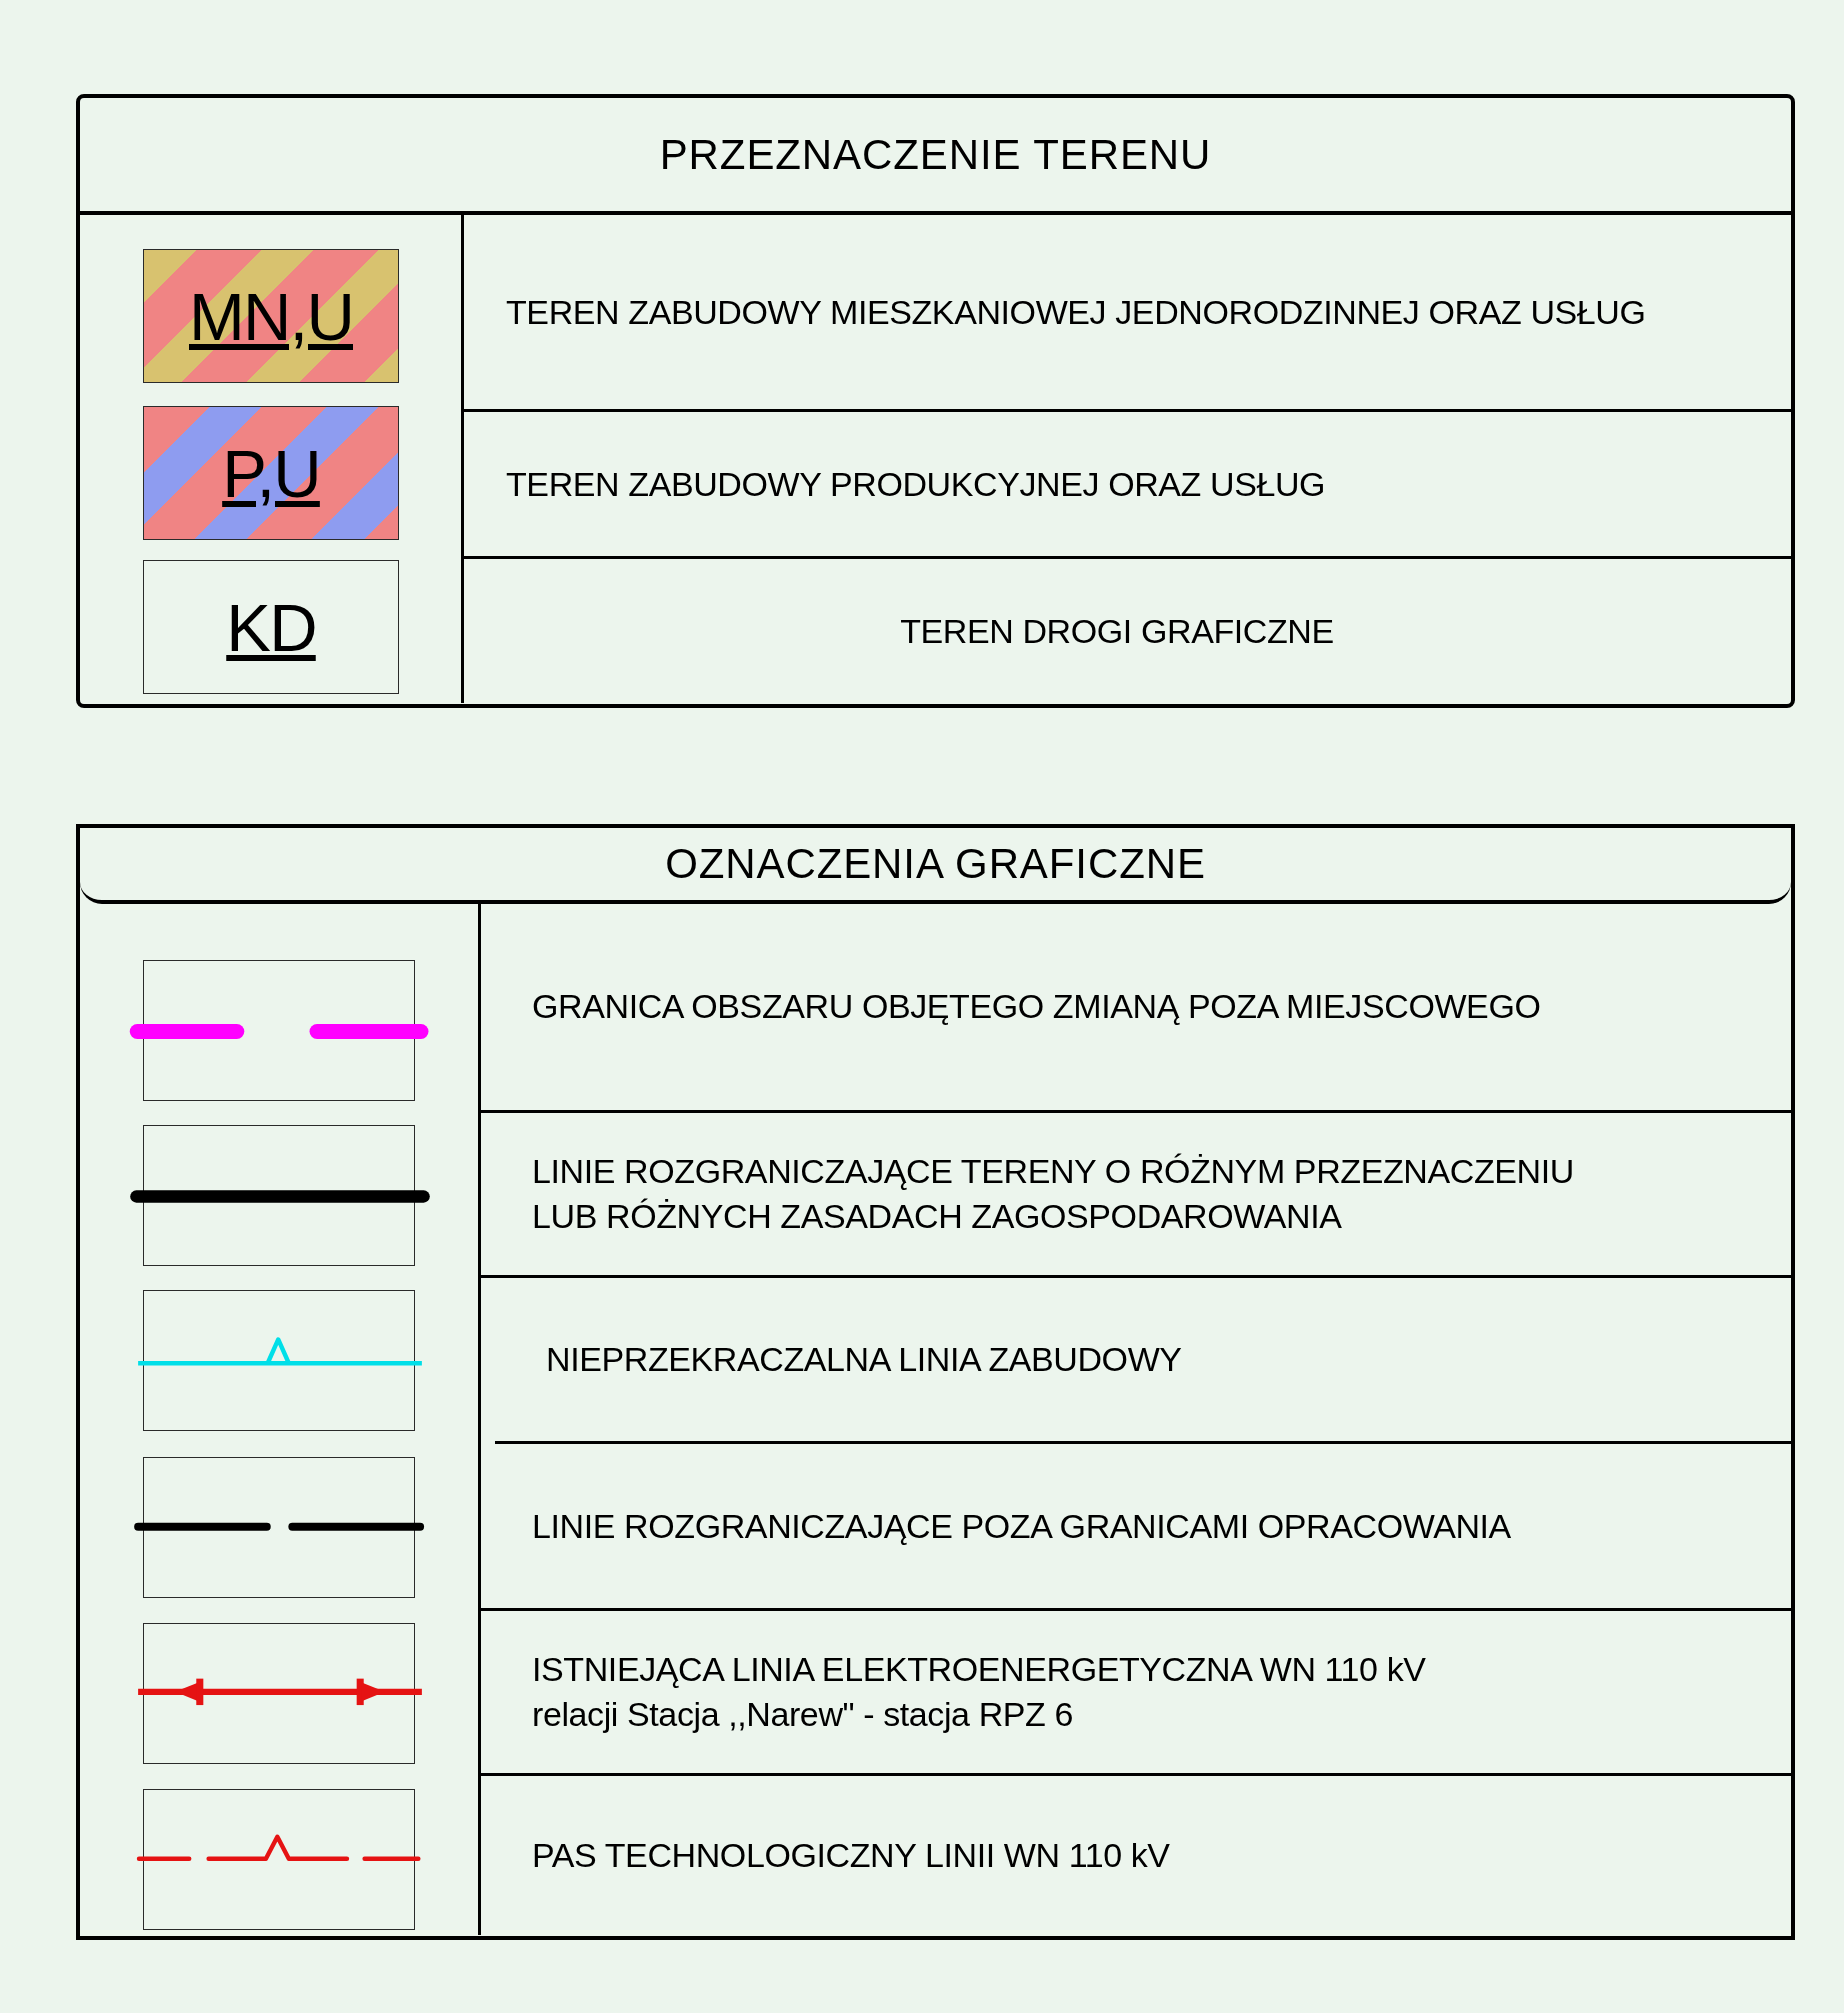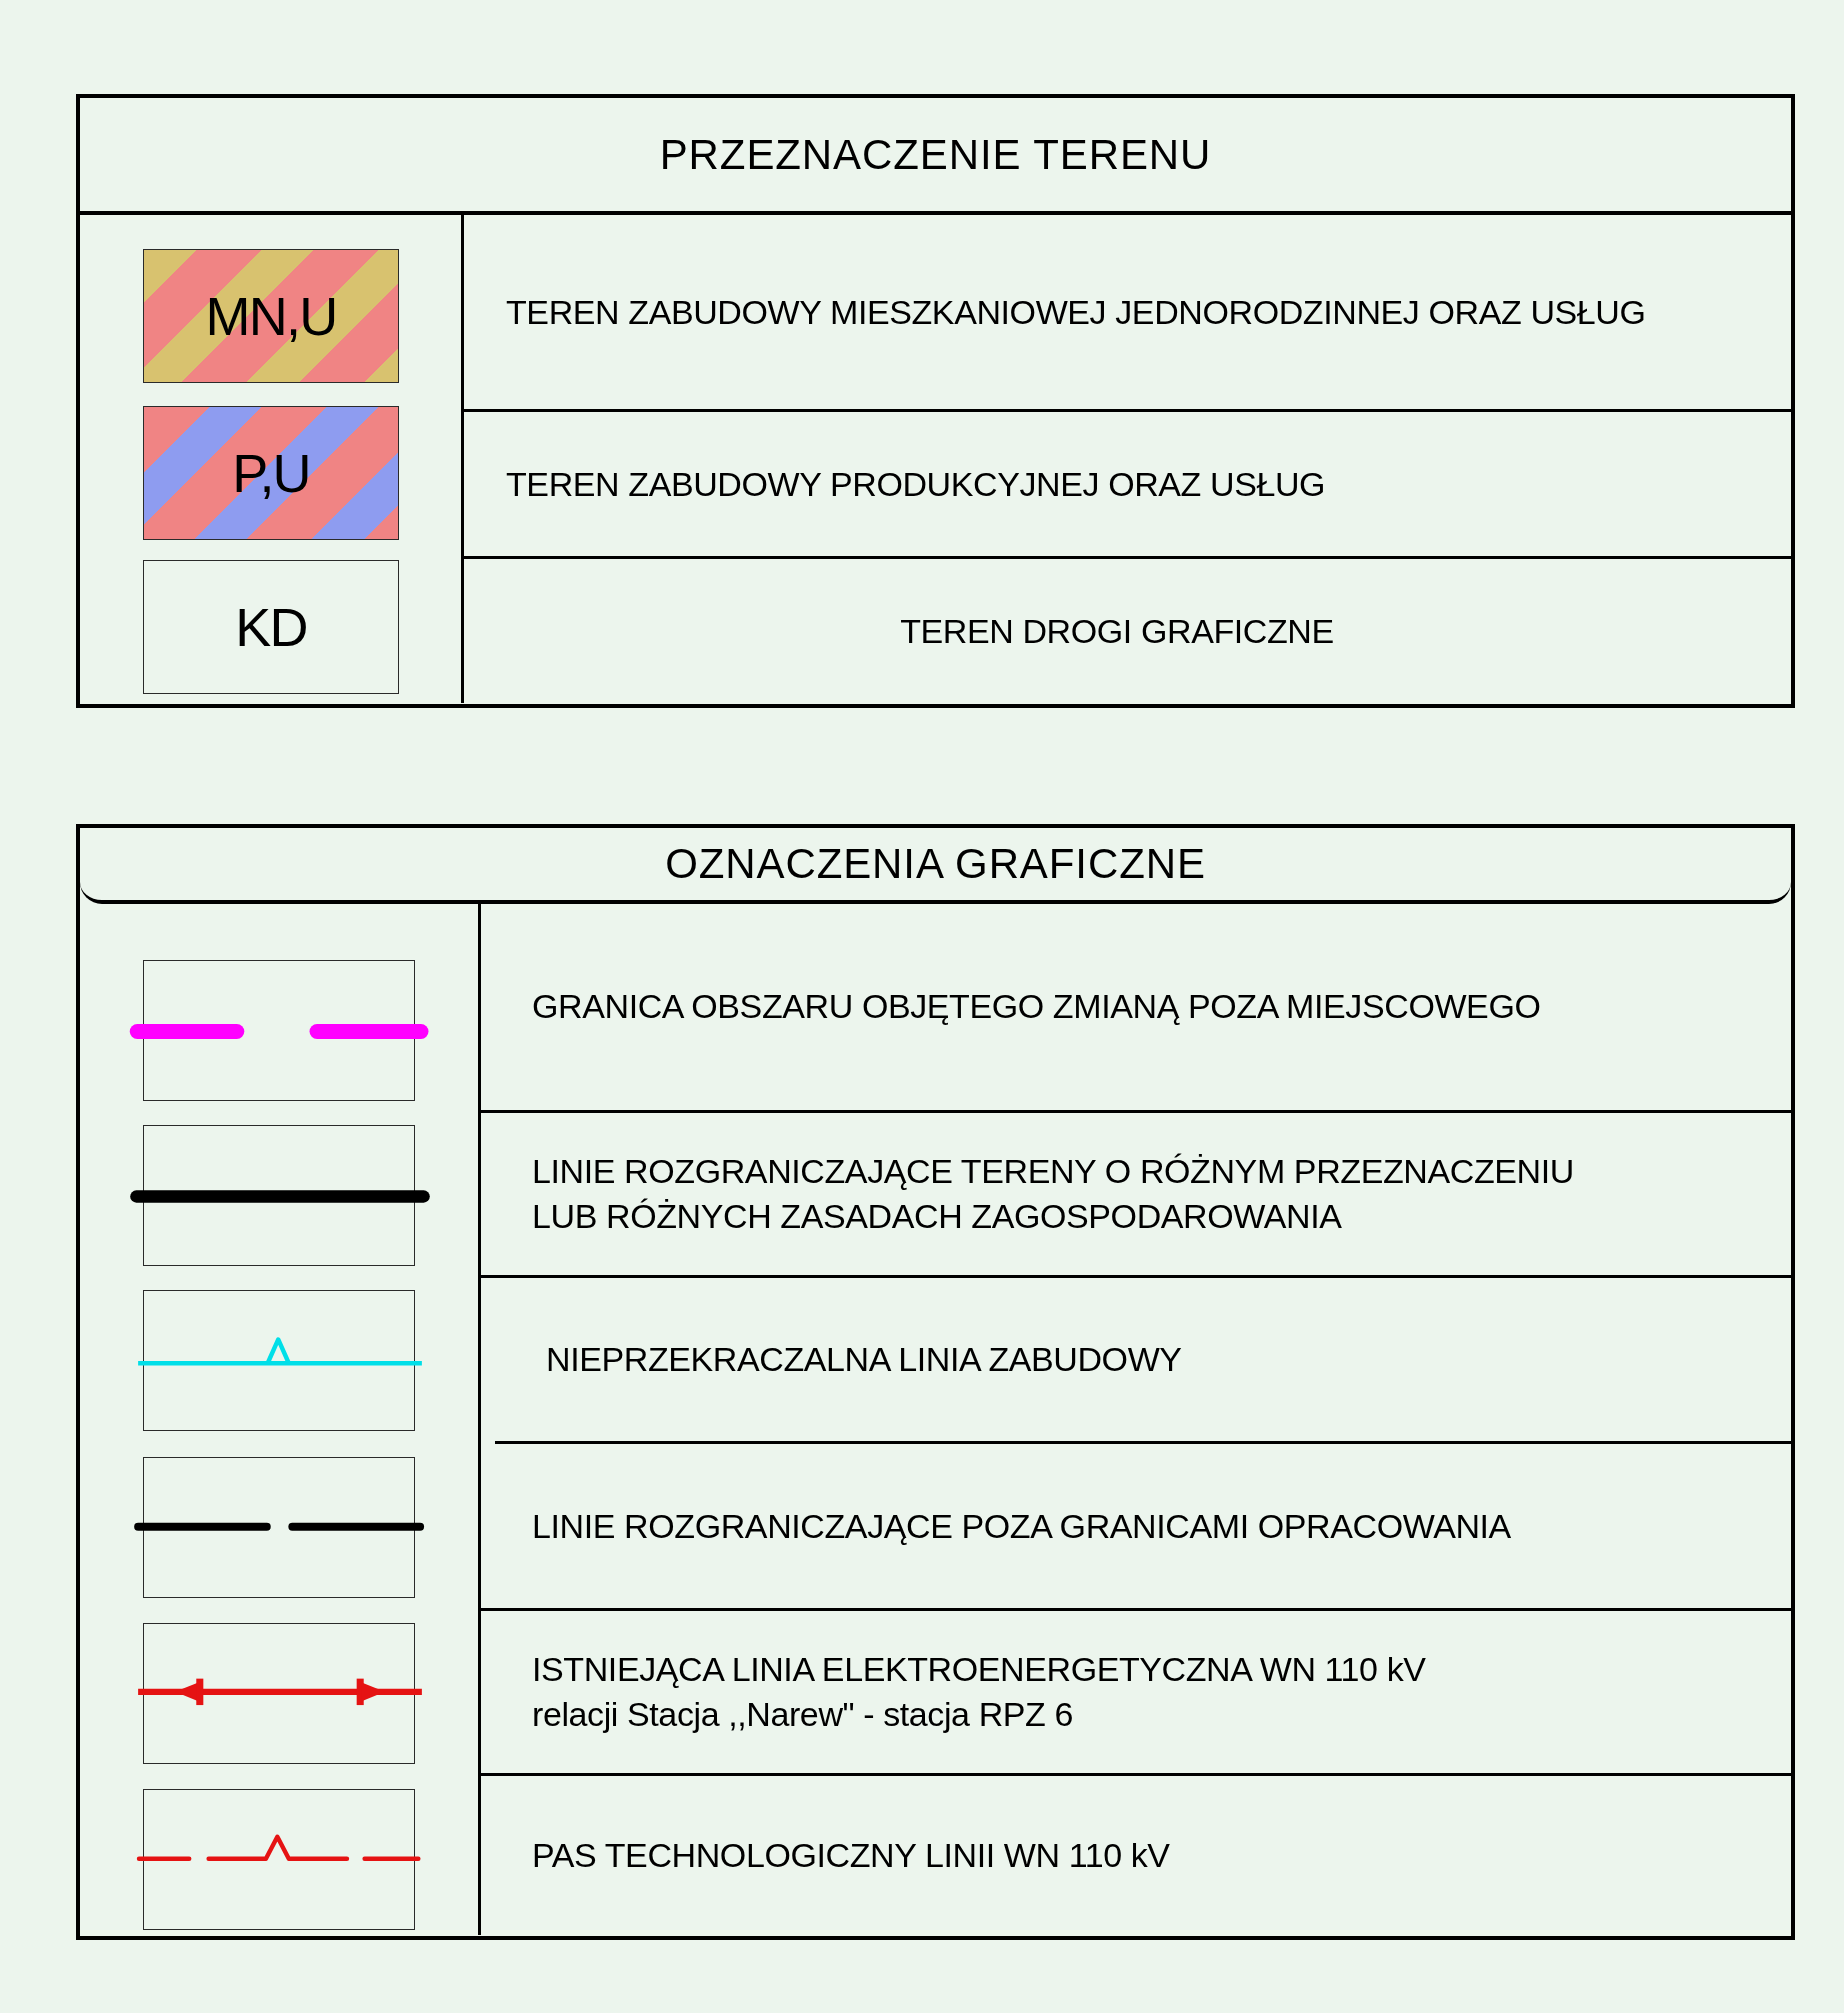--- a/index.html
+++ b/index.html
@@ -17,21 +17,21 @@
     overflow: hidden;
   }
   .legend-table {
     position: absolute;
     left: 76px;
     width: 1719px;
     border: 4.4px solid #000;
     box-sizing: border-box;
     background: transparent;
   }
-  #table1 { top: 94px; height: 614px; }
+  #table1 { top: 94px; height: 614px; border-radius: 8px; }
   #table2 { top: 824px; height: 1116px; }
 
   .table-header {
     display: flex;
     align-items: center;
     justify-content: center;
     border-bottom: 4.4px solid #000;
     box-sizing: border-box;
   }
   #table1 .table-header { height: 117px; }
@@ -97,23 +97,24 @@
     left: 63px;
     width: 256px;
     height: 134px;
     border: 0.9px solid #2a2a2a;
     box-sizing: border-box;
     display: flex;
     align-items: center;
     justify-content: center;
   }
   .swatch-label {
-    font-size: 54px;
+    font-size: 67px;
     letter-spacing: -1.8px;
     line-height: 1;
+    text-decoration: underline;
   }
   #swatch-mnu {
     top: 34px;
     background: repeating-linear-gradient(135deg,
       #d8c26f 0 37px, #f08484 37px 83px);
   }
   #swatch-pu {
     top: 191px;
     background: repeating-linear-gradient(135deg,
       #f08484 0 46px, #8e9cf0 46px 83px);

